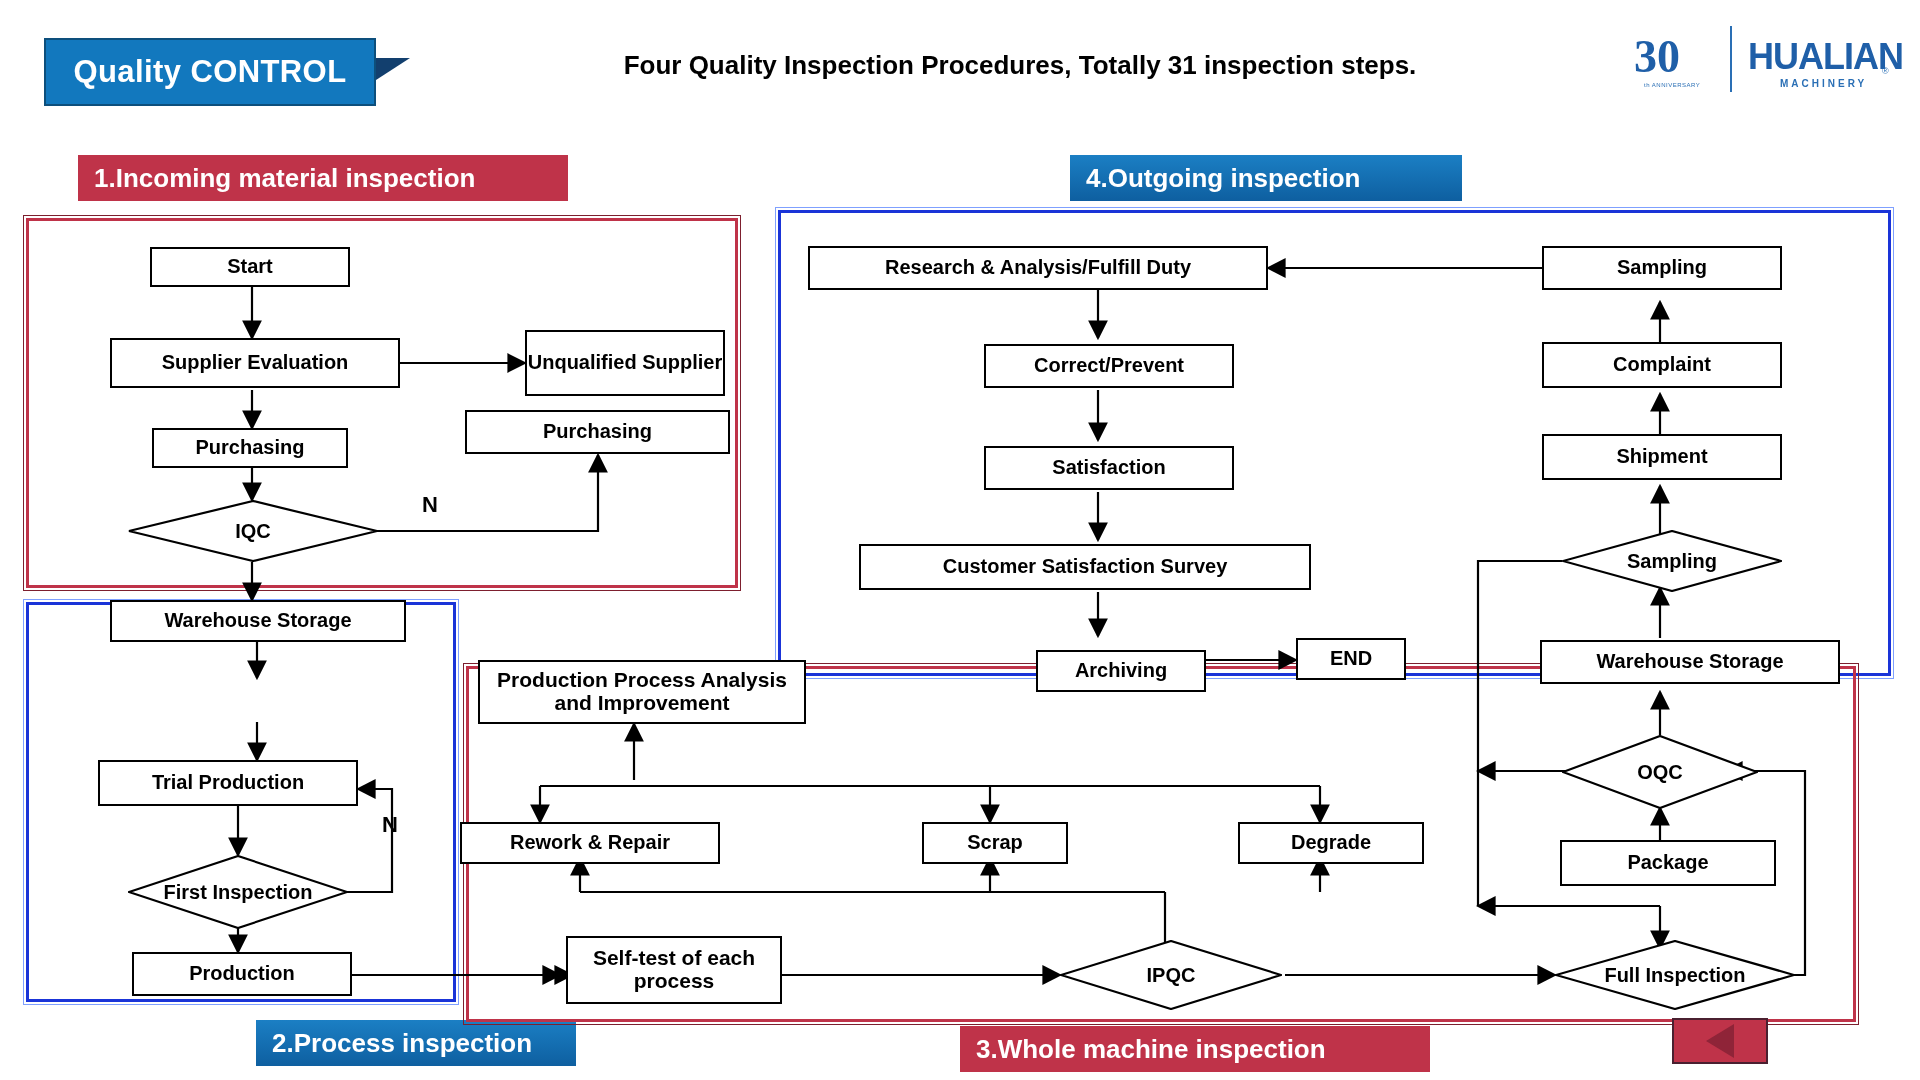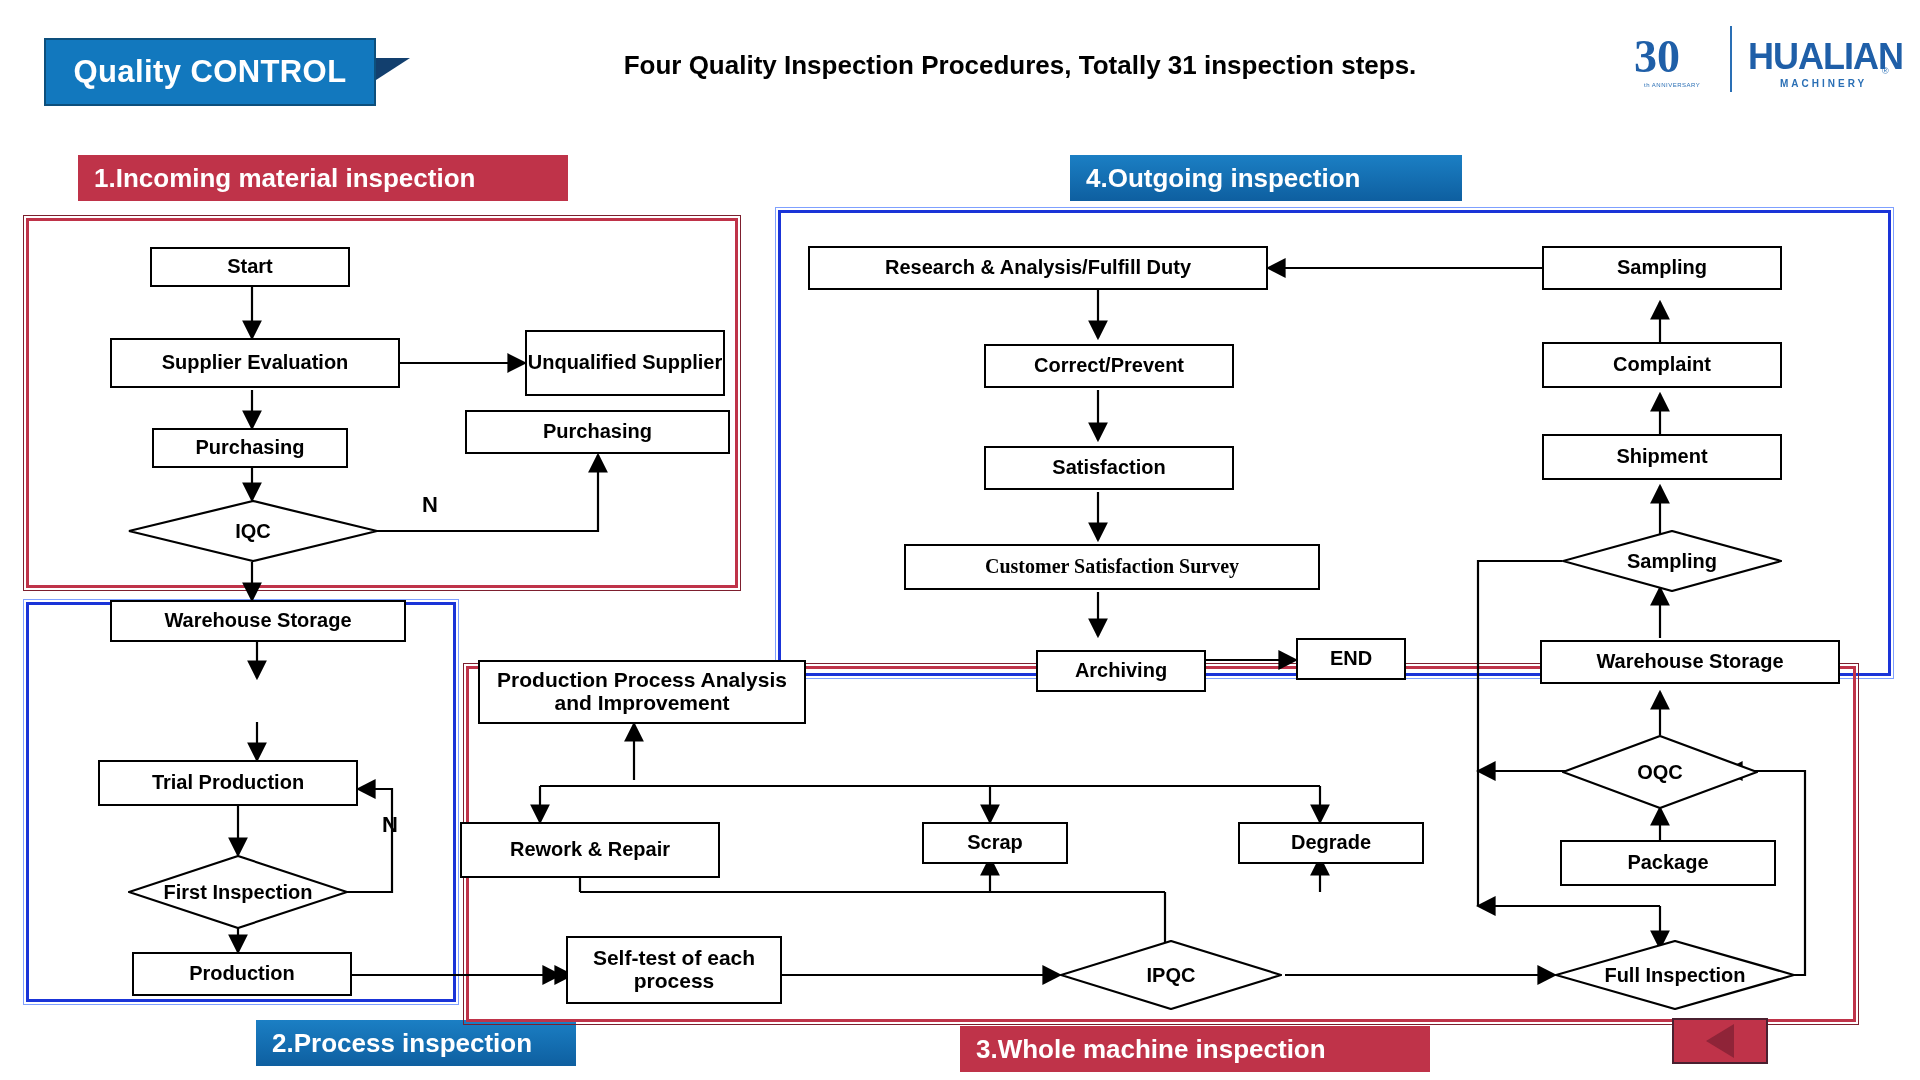--- a/index.html
+++ b/index.html
@@ -271,21 +271,21 @@
   </div>
 
   <div class="node" style="left:132px; top:952px; width:220px; height:44px;">Production</div>
 
   <div class="node" style="left:984px; top:344px; width:250px; height:44px;">Correct/Prevent</div>
 
   <div class="node" style="left:808px; top:246px; width:460px; height:44px;">Research &amp; Analysis/Fulfill Duty</div>
 
   <div class="node" style="left:984px; top:446px; width:250px; height:44px;">Satisfaction</div>
 
-  <div class="node" style="left:904px; top:544px; width:416px; height:46px;font-family:Liberation Serif, serif;">Customer Satisfaction Survey</div>
+  <div class="node" style="left:859px; top:544px; width:452px; height:46px;">Customer Satisfaction Survey</div>
 
   <div class="node" style="left:1036px; top:638px; width:170px; height:42px;margin-top:12px;">Archiving</div>
 
   <div class="node" style="left:1296px; top:638px; width:110px; height:42px;">END</div>
 
   <div class="node" style="left:1542px; top:246px; width:240px; height:44px;">Sampling</div>
 
   <div class="node" style="left:1542px; top:342px; width:240px; height:46px;">Complaint</div>
 
   <div class="node" style="left:1542px; top:434px; width:240px; height:46px;">Shipment</div>
@@ -294,21 +294,21 @@
     <svg width="220" height="62">
         <polygon points="110,1 219,31 110,61 1,31" fill="#fff" stroke="#000" stroke-width="2.2"></polygon>
       </svg>
     <span>Sampling</span>
   </div>
 
   <div class="node" style="left:1540px; top:640px; width:300px; height:44px;">Warehouse Storage</div>
 
   <div class="node" style="left:478px; top:660px; width:328px; height:64px; font-size:21px; padding:0 6px;">Production Process Analysis and Improvement</div>
 
-  <div class="node" style="left:460px; top:822px; width:260px; height:56px;">Rework &amp; Repair</div>
+  <div class="node" style="left:460px; top:822px; width:260px; height:42px;">Rework &amp; Repair</div>
 
   <div class="node" style="left:922px; top:822px; width:146px; height:42px;">Scrap</div>
 
   <div class="node" style="left:1238px; top:822px; width:186px; height:42px;">Degrade</div>
 
   <div class="diamond" style="left:1562px; top:735px; width:196px; height:74px;">
     <svg width="196" height="74">
         <polygon points="98,1 195,37 98,73 1,37" fill="#fff" stroke="#000" stroke-width="2.2"></polygon>
       </svg>
     <span>OQC</span>

